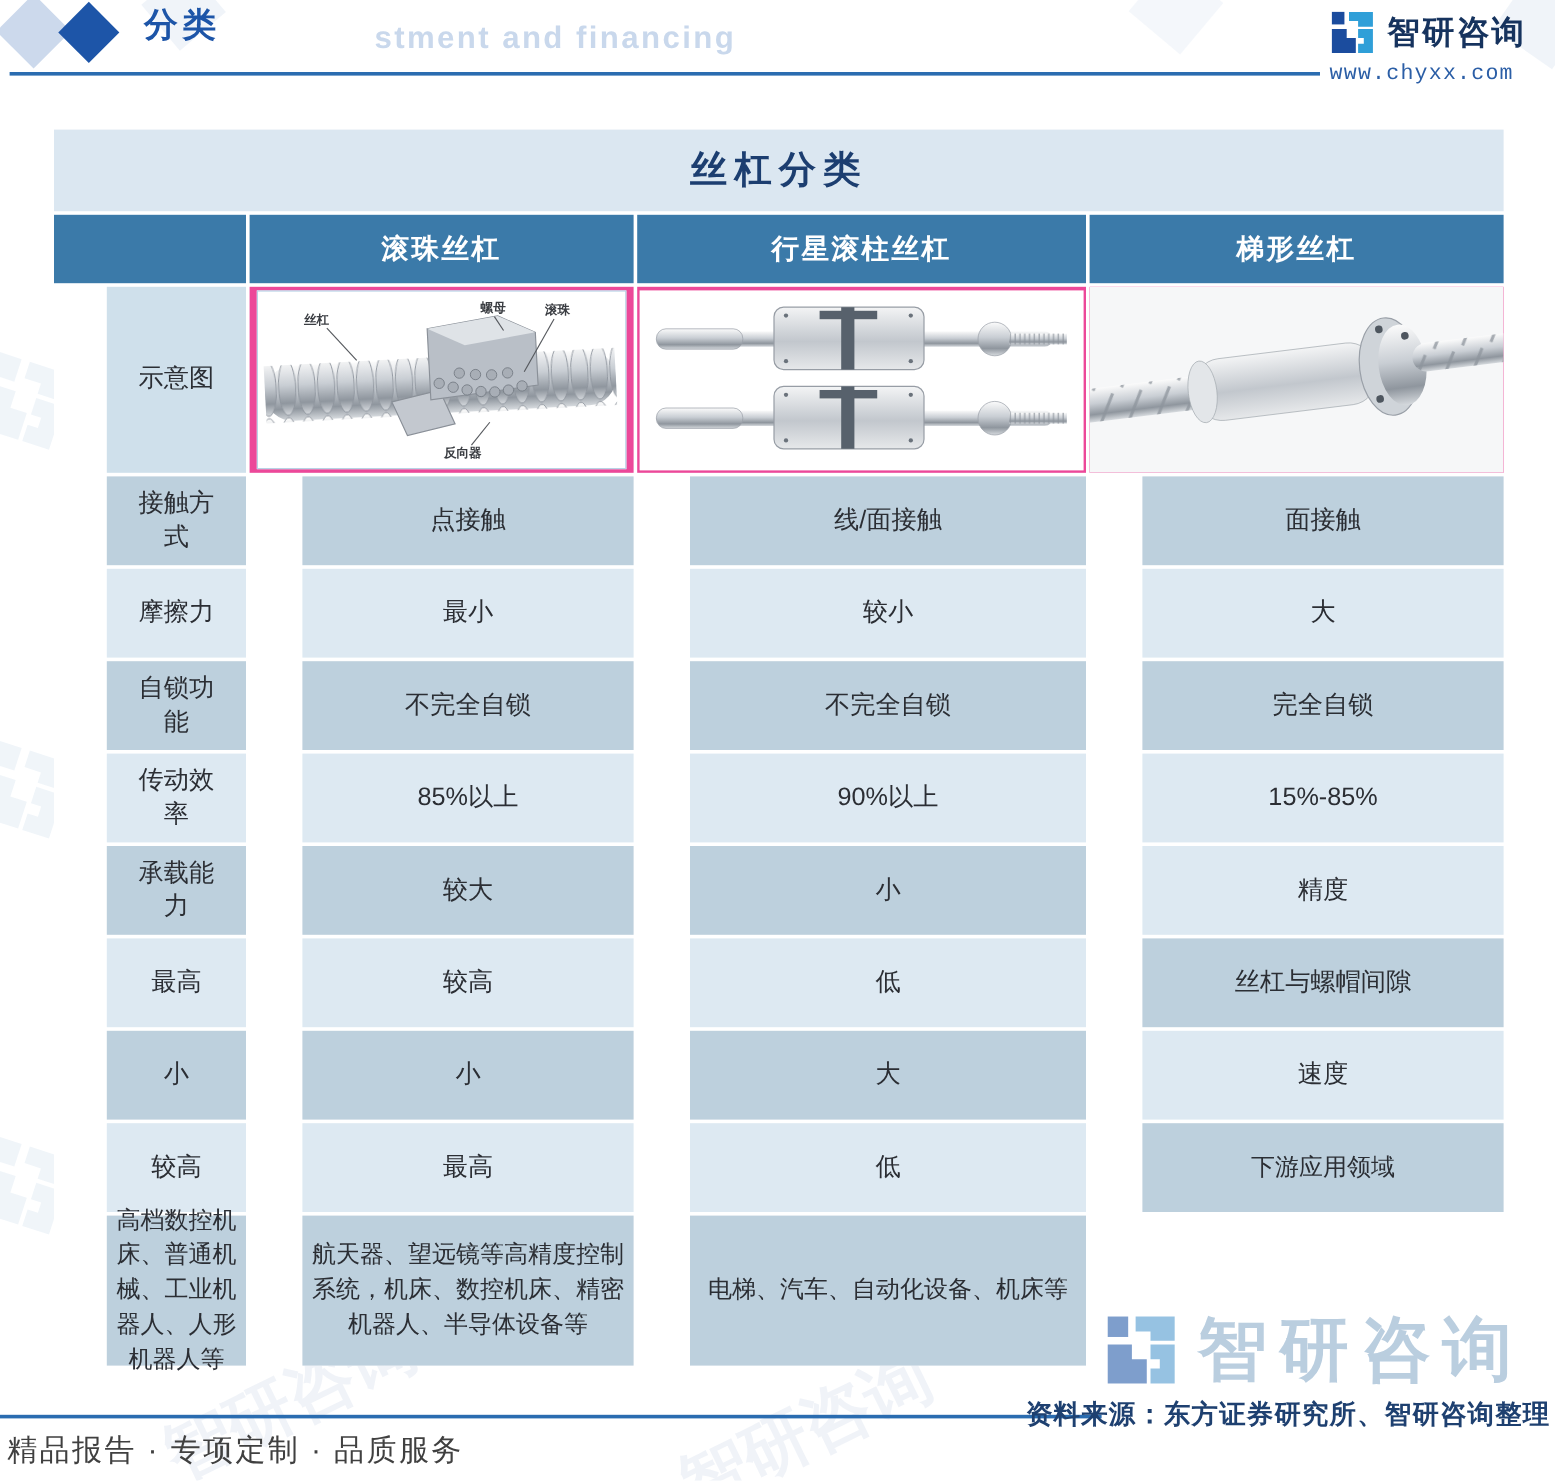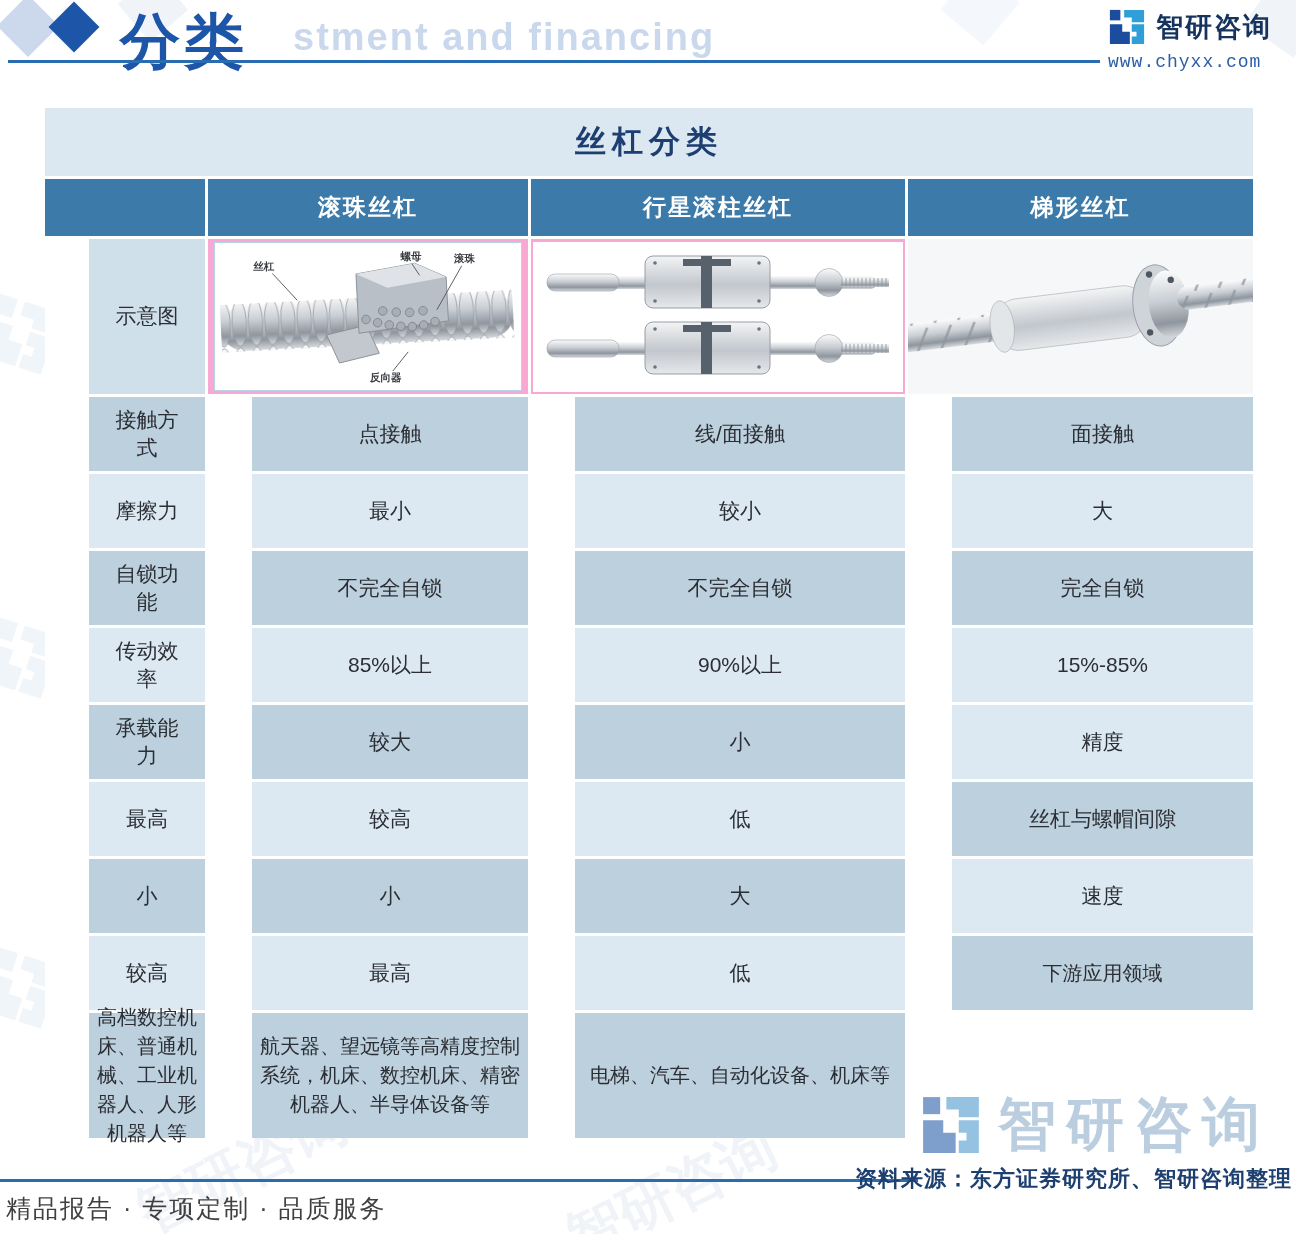--- a/index.html
+++ b/index.html
@@ -3,43 +3,43 @@
 <meta charset="utf-8">
 <style>
   html,body{margin:0;padding:0;}
   .page{
     position:relative;width:1296px;height:1234px;background:#ffffff;
     font-family:"Liberation Sans","DejaVu Sans",sans-serif;overflow:hidden;
   }
   
   .diamond-back{position:absolute;left:6px;top:4px;width:44px;height:44px;background:#ccd9ec;transform:rotate(45deg);}
   .diamond-main{position:absolute;left:56px;top:9px;width:36px;height:36px;background:#1d55a8;transform:rotate(45deg);}
-  .section-title{position:absolute;left:120px;top:2px;font-size:60px;font-weight:700;color:#1d55a8;letter-spacing:4px;}
-  .header-watermark{position:absolute;left:293px;top:16px;font-size:38px;font-weight:700;color:#c9d8ec;letter-spacing:2px;white-space:nowrap;}
+  .section-title{position:absolute;left:120px;top:2px;font-size:28px;font-weight:700;color:#1d55a8;letter-spacing:4px;}
+  .header-watermark{position:absolute;left:312px;top:16px;font-size:26px;font-weight:700;color:#c9d8ec;letter-spacing:2px;white-space:nowrap;}
   .header-rule{position:absolute;left:8px;top:60px;width:1092px;height:3px;background:#2a6cb0;}
   .brand{position:absolute;right:18px;top:8px;width:170px;}
   .brand-row{display:flex;align-items:center;gap:10px;justify-content:flex-start;}
   .brand-name{font-size:27px;font-weight:700;color:#16335e;letter-spacing:2px;}
   .brand-url{margin-top:6px;font-family:"Liberation Mono","DejaVu Sans Mono",monospace;font-size:18px;font-weight:400;color:#2b5ea6;letter-spacing:1px;}
   
   .deco{position:absolute;background:#e9eff7;opacity:.7;}
   .deco-a{left:128px;top:-18px;width:50px;height:50px;transform:rotate(50deg);}
   .deco-b{left:952px;top:-22px;width:56px;height:56px;transform:rotate(40deg);opacity:.5;}
   .deco-c{left:1256px;top:-14px;width:60px;height:60px;transform:rotate(35deg);}
   .wm-side{position:absolute;left:-16px;opacity:.55;}
   
   .table{position:absolute;left:45px;top:108px;width:1208px;}
   .table-title{height:68px;background:#dbe7f1;display:flex;align-items:center;justify-content:center;
     font-size:31px;font-weight:700;color:#1c3e70;letter-spacing:6px;margin-bottom:3px;}
   .grid{display:grid;grid-template-columns:160px 320px 374px 345px;
     grid-template-rows:57px 155px repeat(8,74px) 125px;gap:3px;background:#ffffff;}
   .cell{display:flex;align-items:center;justify-content:center;text-align:center;}
   .th{background:#3b7aa9;color:#ffffff;font-size:23px;font-weight:700;letter-spacing:2px;}
   .img-label{background:#cfe0eb;}
-  .img-cell{background:#f9a8d4;overflow:hidden;padding:0;}
+  .img-cell{background:#ec4899;overflow:hidden;padding:0;}
   .rl,.rv{font-size:21px;color:#2b2e34;line-height:1.35;margin-left:44px;}
   .rl{padding:0 24px;}
   .rv{padding:0 8px;}
   .dark{background:#bdd0dd;}
   .light{background:#dde9f2;}
   .apps{font-size:20px;line-height:1.45;padding:0 8px;}
   
   .bottom-rule{position:absolute;left:0;top:1179px;width:918px;height:3px;background:#2a6cb0;}
   .source{position:absolute;right:4px;top:1164px;font-size:22px;font-weight:700;color:#1e4070;letter-spacing:1px;font-family:Liberation Mono, monospace;}
   .footer-left{position:absolute;left:6px;top:1192px;font-size:25px;font-weight:400;color:#404040;letter-spacing:2px;}

